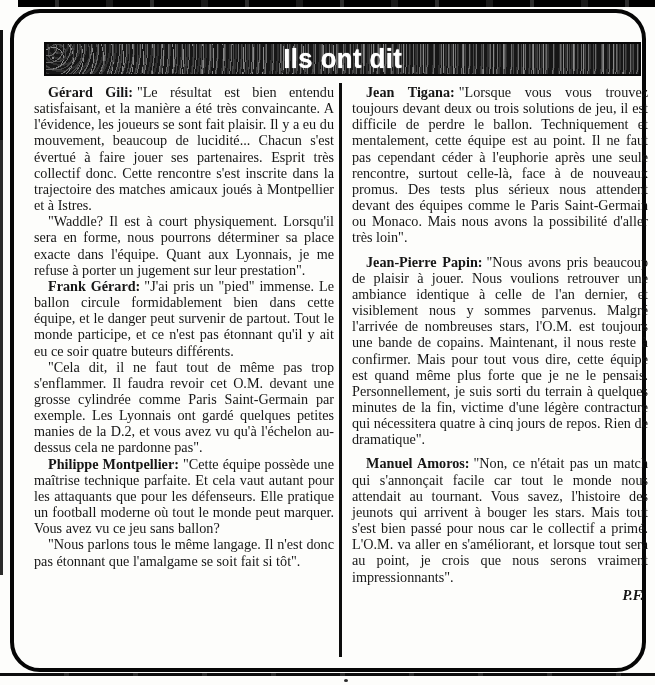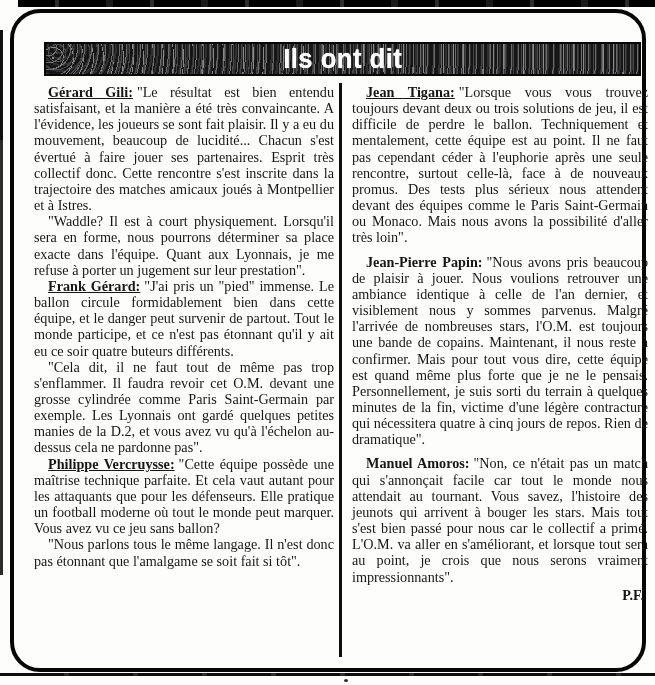--- a/index.html
+++ b/index.html
@@ -67,26 +67,27 @@
   }
   .col-left{left:20px;width:300px;}
   .col-right{left:338px;width:296px;}
   .divider{
     position:absolute;left:325px;top:70px;width:2.5px;height:574px;
     background:#0d0d0d;
   }
   .para{margin:0;text-indent:14px;}
   .col-right .para + .para{margin-top:8px;}
   .speaker{font-weight:700;}
-  .speaker.bold{font-weight:700;text-decoration:underline;}
+  .speaker.bold{font-weight:700;}
   .speaker:not(:empty){margin-right:4px;}
   .byline{
     margin:2px 4px 0 0;
     text-align:right;
     font-weight:700;
+    font-style:italic;
   }
 </style>
 </head>
 <body>
 
 <div class="page">
 
   <div class="artifact-top"></div>
   <div class="artifact-left"></div>
 
@@ -102,21 +103,21 @@
       <p class="para">
         <span class="speaker"></span><span>"Waddle? Il est à court physiquement. Lorsqu'il sera en forme, nous pourrons déterminer sa place exacte dans l'équipe. Quant aux Lyonnais, je me refuse à porter un jugement sur leur prestation".</span>
       </p>
       <p class="para">
         <span class="speaker bold">Frank Gérard:</span><span>"J'ai pris un "pied" immense. Le ballon circule formidablement bien dans cette équipe, et le danger peut survenir de partout. Tout le monde participe, et ce n'est pas étonnant qu'il y ait eu ce soir quatre buteurs différents.</span>
       </p>
       <p class="para">
         <span class="speaker"></span><span>"Cela dit, il ne faut tout de même pas trop s'enflammer. Il faudra revoir cet O.M. devant une grosse cylindrée comme Paris Saint-Germain par exemple. Les Lyonnais ont gardé quelques petites manies de la D.2, et vous avez vu qu'à l'échelon au-dessus cela ne pardonne pas".</span>
       </p>
       <p class="para">
-        <span class="speaker bold">Philippe Vercruysse:</span><span>"Cette équipe possède une maîtrise technique parfaite. Et cela vaut autant pour les attaquants que pour les défenseurs. Elle pratique un football moderne où tout le monde peut marquer. Vous avez vu ce jeu sans ballon?</span>
+        <span class="speaker bold">Philippe Montpellier:</span><span>"Cette équipe possède une maîtrise technique parfaite. Et cela vaut autant pour les attaquants que pour les défenseurs. Elle pratique un football moderne où tout le monde peut marquer. Vous avez vu ce jeu sans ballon?</span>
       </p>
       <p class="para">
         <span class="speaker"></span><span>"Nous parlons tous le même langage. Il n'est donc pas étonnant que l'amalgame se soit fait si tôt".</span>
       </p>
     </div>
 
     <div class="divider"></div>
 
     <div class="col col-right">
       <p class="para">

